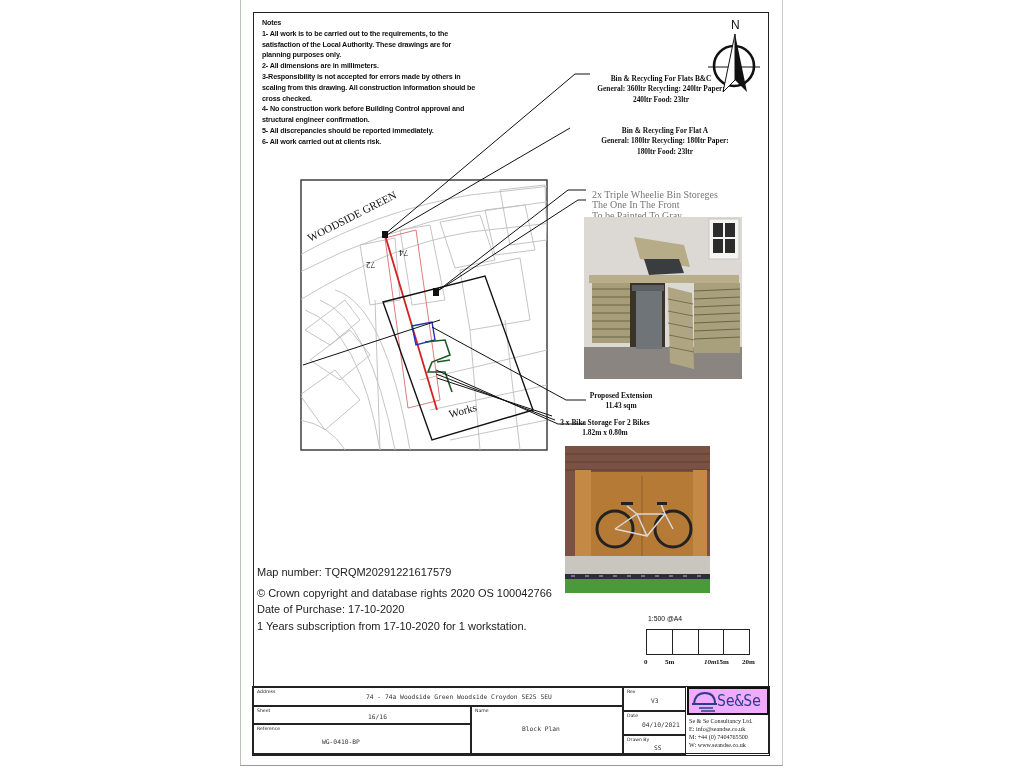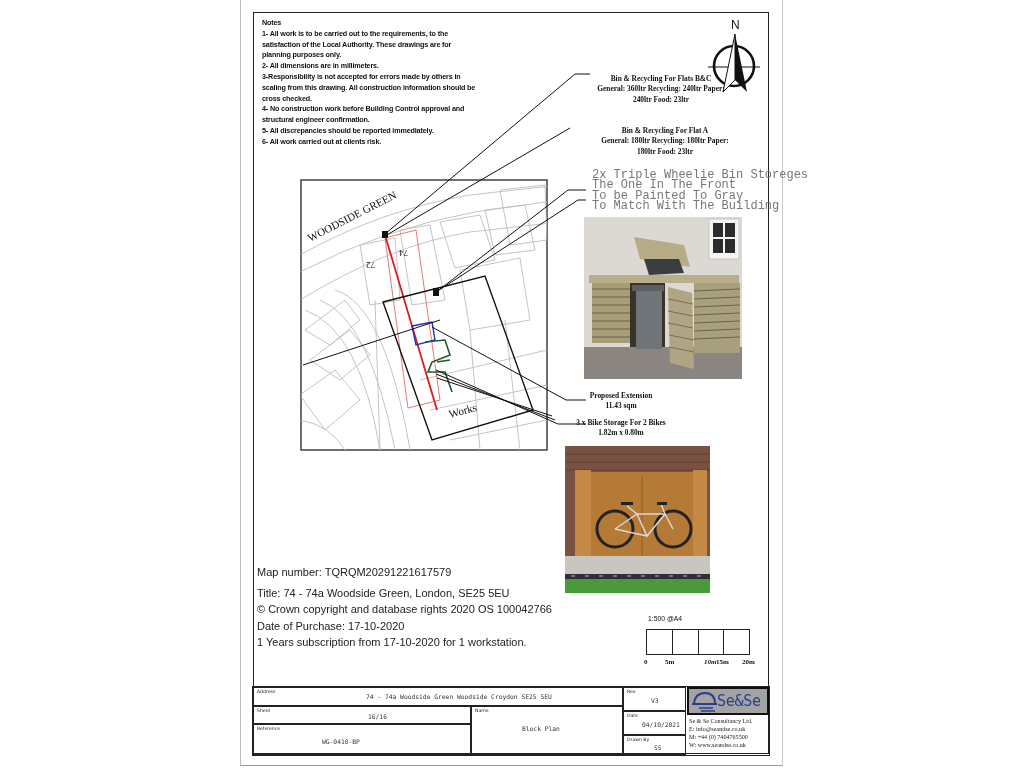--- a/index.html
+++ b/index.html
@@ -22,22 +22,22 @@
   }
   .notes .ln { display: block; white-space: nowrap; }
   .north { position: absolute; left: 703px; top: 18px; width: 60px; height: 74px; }
   .north-n { position: absolute; left: 28px; top: 0; font-size: 12px; }
   .callout {
     position: absolute; font-family: "Liberation Serif", serif; font-size: 7.4px;
     text-align: center; line-height: 10.3px; font-weight: bold; white-space: nowrap;
   }
   .callout span { display: block; }
   .callout-gray {
-    position: absolute; font-family: Liberation Mono, monospace; font-size: 12px;
-    color: #777; line-height: 10.4px; white-space: nowrap;
+    position: absolute; font-family: Liberation Serif, serif; font-size: 10px;
+    color: #777; line-height: 10.4px; white-space: nowrap; margin-top: 20px;
   }
   .callout-gray span { display: block; }
   .photo { position: absolute; overflow: hidden; }
   .map-info {
     position: absolute; left: 257px; top: 564px; font-size: 11px; line-height: 16.2px; color: #222;
   }
   .map-info .ln { display: block; white-space: nowrap; }
   .map-info .first { margin-bottom: 5px; }
   .scale { position: absolute; left: 640px; top: 615px; width: 120px; height: 60px; }
   .scale-lbl { position: absolute; left: 8px; top: 0; font-size: 6.8px; }
@@ -46,21 +46,21 @@
   .scale-bar div:last-child { border-right: none; }
   .scale-ticks { position: absolute; left: 0; top: 43px; width: 120px; font-family: "Liberation Serif", serif; font-size: 7px; font-weight: bold; }
   .scale-ticks span { position: absolute; }
   .titleblock {
     position: absolute; left: 252px; top: 686px; width: 518px; height: 70px;
     border: 1.5px solid #222; box-sizing: border-box; font-family: "DejaVu Sans Mono", monospace;
   }
   .tb-cell { position: absolute; border: 1px solid #222; box-sizing: border-box; }
   .tb-lbl { position: absolute; left: 3px; top: 1px; font-size: 4.6px; font-family: "DejaVu Sans", sans-serif; color: #222; }
   .tb-val { position: absolute; font-size: 6.3px; color: #333; white-space: nowrap; }
-  .logo-box { position: absolute; border: 2.2px solid #111; box-sizing: border-box; background: #a3a3a3; }
+  .logo-box { position: absolute; border: 2.2px solid #111; box-sizing: border-box; background: #f0abfc; }
   .logo-text { position: absolute; left: 28px; top: 3px; font-size: 15px; color: #2a3f8c; letter-spacing: -0.3px; }
   .contact { position: absolute; font-family: "Liberation Serif", serif; font-size: 6.1px; line-height: 7.9px; color: #222; white-space: nowrap; }
   .contact span { display: block; }
 </style>
 </head>
 <body>
 
 <div class="sheet">
   <div class="frame"></div>
 </div>
@@ -218,21 +218,21 @@
         <line x1="110" y1="114" x2="156" y2="112"></line>
         <line x1="110" y1="122" x2="156" y2="120"></line>
     </g>
   </svg>
 </div>
 
 <div class="callout" style="left:586px; top:391px; width:70px;">
   <span>Proposed Extension</span>
   <span>11.43 sqm</span>
 </div>
-<div class="callout" style="left:576px; top:418px; width:90px;">
+<div class="callout" style="left:560px; top:418px; width:90px;">
   <span>3 x  Bike Storage For 2 Bikes</span>
   <span>1.82m x 0.80m</span>
 </div>
 
 <div class="photo" style="left:565px; top:446px; width:145px; height:147px;">
   <svg width="145" height="147" viewBox="0 0 145 147">
     <rect x="0" y="0" width="145" height="147" fill="#7a5244"></rect>
     <g stroke="#5e3e33" stroke-width="1">
         <line x1="0" y1="8" x2="145" y2="8"></line>
         <line x1="0" y1="16" x2="145" y2="16"></line>
@@ -266,21 +266,20 @@
       <line x1="62" y1="60" x2="72" y2="68"></line>
         <line x1="96" y1="58" x2="100" y2="68"></line>
     </g>
     <rect x="56" y="56" width="12" height="3" fill="#222"></rect>
     <rect x="92" y="56" width="10" height="3" fill="#222"></rect>
   </svg>
 </div>
 
 <div class="map-info">
   <span class="ln first">Map number: TQRQM20291221617579</span>
-  <span class="ln">Title: 74 - 74a Woodside Green, London, SE25 5EU</span>
   <span class="ln">© Crown copyright and database rights 2020 OS 100042766</span>
   <span class="ln">Date of Purchase: 17-10-2020</span>
   <span class="ln">1 Years subscription from 17-10-2020 for 1 workstation.</span>
 </div>
 
 <div class="scale">
   <span class="scale-lbl">1:500 @A4</span>
   <div class="scale-bar">
       <div></div>
       <div></div>

